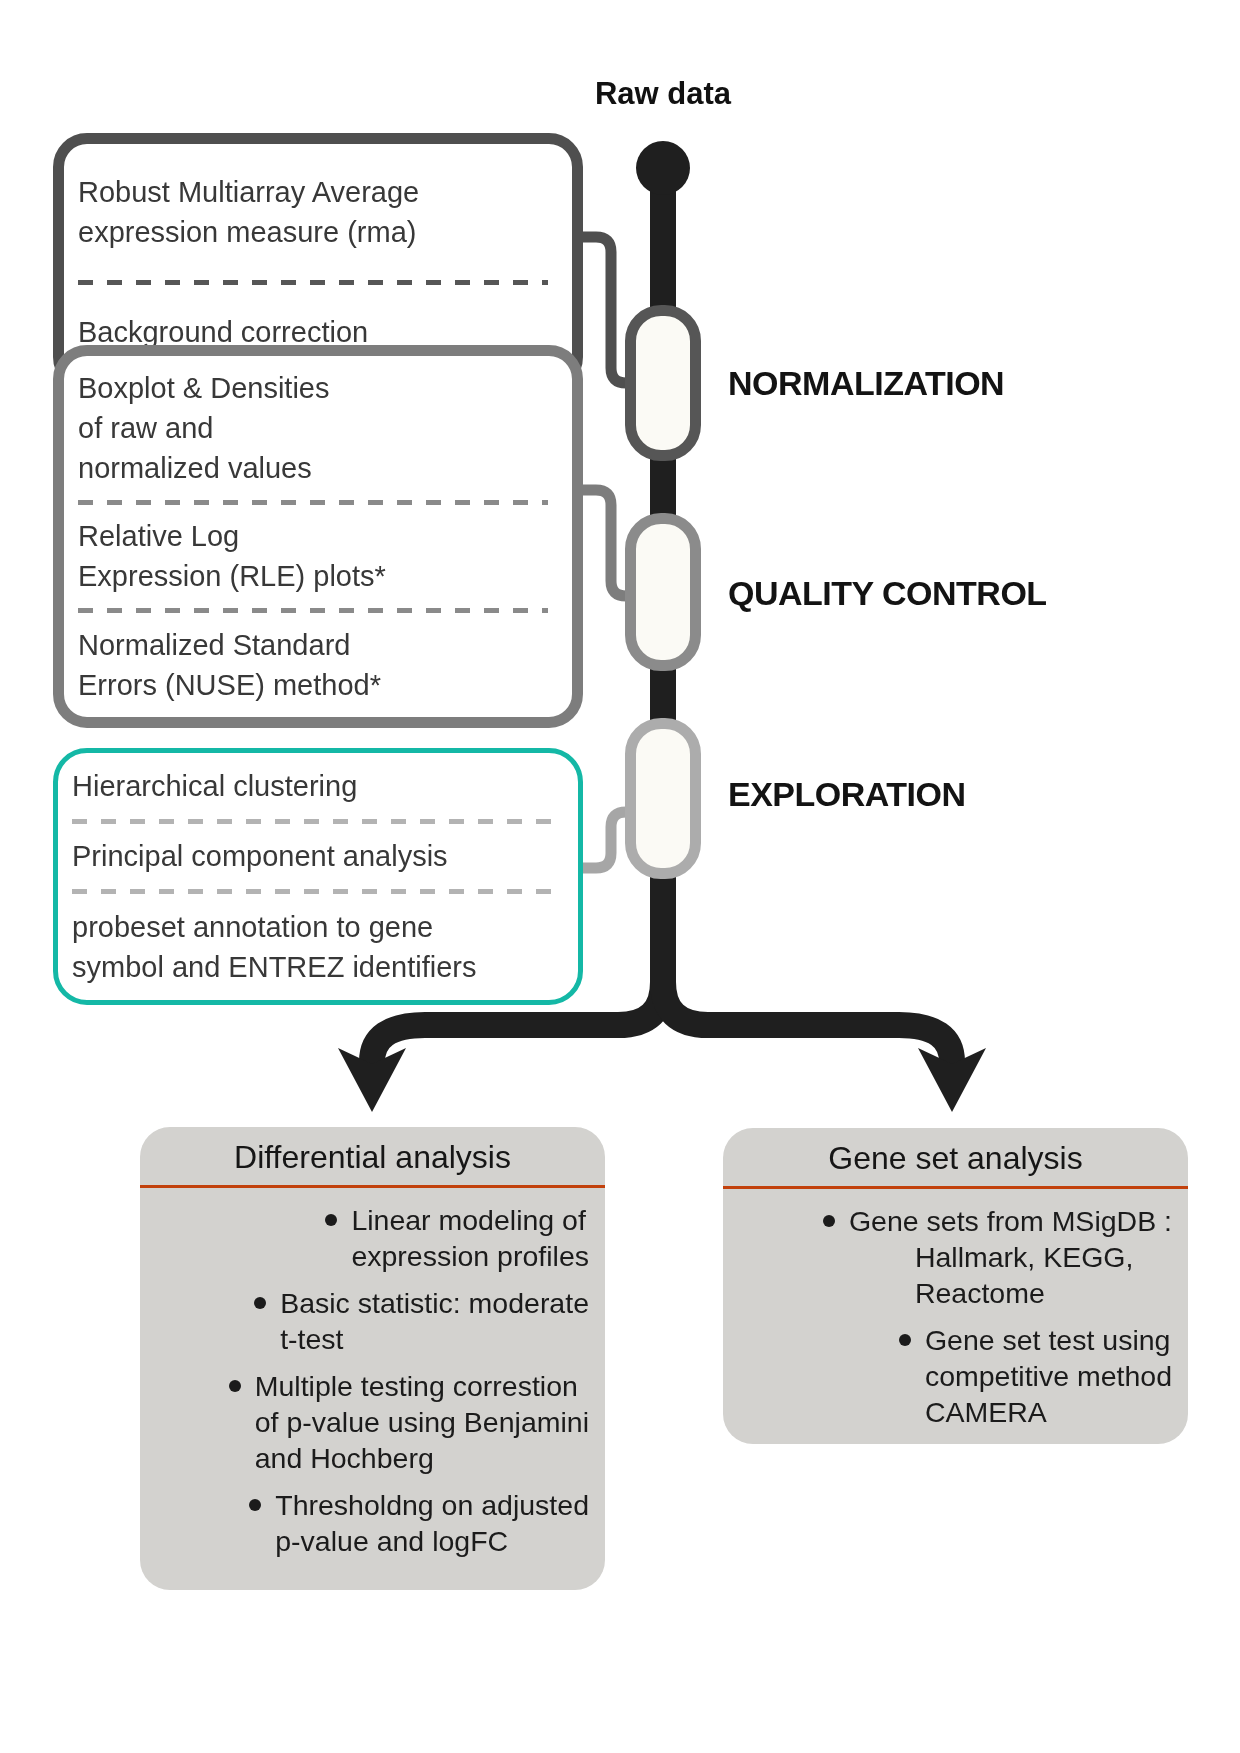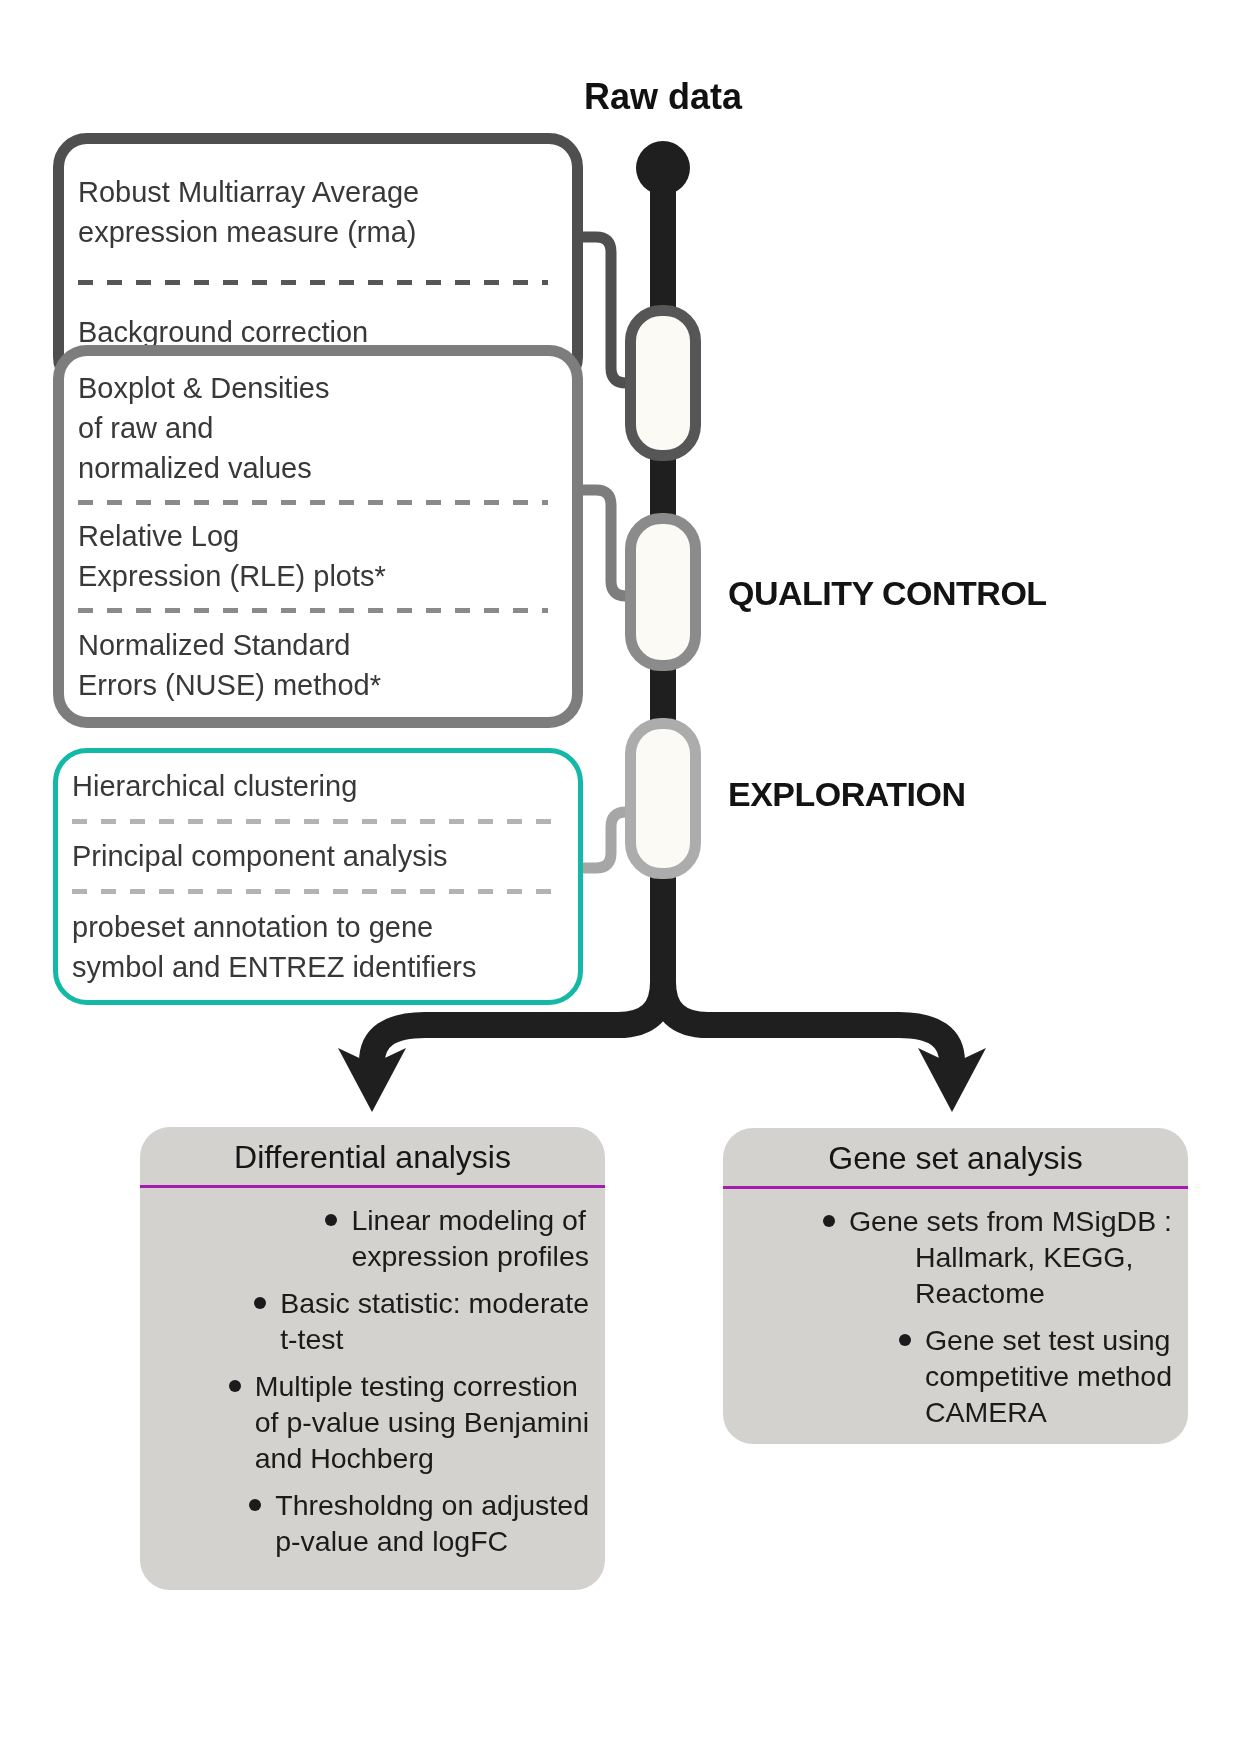--- a/index.html
+++ b/index.html
@@ -22,21 +22,21 @@
   .sec{white-space:nowrap;}
   .sec span{display:block;}
   .dash-divider{height:5px;width:98%;}
   .b1 .dash-divider{background:repeating-linear-gradient(to right,#565656 0 15px,transparent 15px 29px);}
   .b2 .dash-divider{background:repeating-linear-gradient(to right,#8a8a8a 0 15px,transparent 15px 29px);}
   .b3 .dash-divider{background:repeating-linear-gradient(to right,#b3b3b3 0 15px,transparent 15px 29px);}
 
   
   .raw-label{
     position:absolute;left:563px;top:76px;width:200px;text-align:center;z-index:2;
-    font-weight:bold;font-size:36px;color:#111111;
+    font-weight:bold;font-size:31px;color:#111111;
   }
 
   
   .pill{
     position:absolute;left:625px;width:76px;box-sizing:border-box;z-index:2;
     background:#fbfaf5;border-radius:36px;
   }
   .pill.p1{top:305px;height:156px;border:11px solid #565656;}
   .pill.p2{top:513px;height:158px;border:11px solid #8b8b8b;}
   .pill.p3{top:718px;height:161px;border:11px solid #acacac;}
@@ -53,21 +53,21 @@
 
   
   .panel{
     position:absolute;width:465px;box-sizing:border-box;z-index:2;
     background:#d3d2cf;border-radius:30px;color:#1b1b1b;
   }
   .panel.left{left:140px;top:1127px;height:463px;}
   .panel.right{left:723px;top:1128px;height:316px;}
   .panel-header{
     font-size:32px;line-height:38px;text-align:center;color:#161616;
-    padding:11px 10px 9px 10px;border-bottom:3px solid #a21caf;
+    padding:11px 10px 9px 10px;border-bottom:3px solid #c2410c;
   }
   .panel-body{padding:14px 16px 0 26px;}
   .bullet-item{display:flex;gap:14px;margin-bottom:11px;justify-content:flex-end;}
   .bullet-dot{
     flex:0 0 12px;width:12px;height:12px;border-radius:50%;
     background:#1b1b1b;margin-top:12px;
   }
   .bullet-text{font-size:28.5px;line-height:36px;}
   .bullet-text span{display:block;white-space:nowrap;}
   .bullet-text span.indent2{padding-left:66px;}
@@ -136,20 +136,21 @@
     <div class="sec">
       <span>probeset annotation to gene</span>
       <span>symbol and ENTREZ identifiers</span>
     </div>
   </div>
 
   <div class="pill p1"></div>
   <div class="pill p2"></div>
   <div class="pill p3"></div>
 
+  <div class="stage-label l1">NORMALIZATION</div>
   <div class="stage-label l2">QUALITY CONTROL</div>
   <div class="stage-label l3">
     <span>EXPLORATION</span>
   </div>
 
   <div class="panel left">
     <div class="panel-header">Differential analysis</div>
     <div class="panel-body">
       <div class="bullet-item">
         <div class="bullet-dot"></div>

